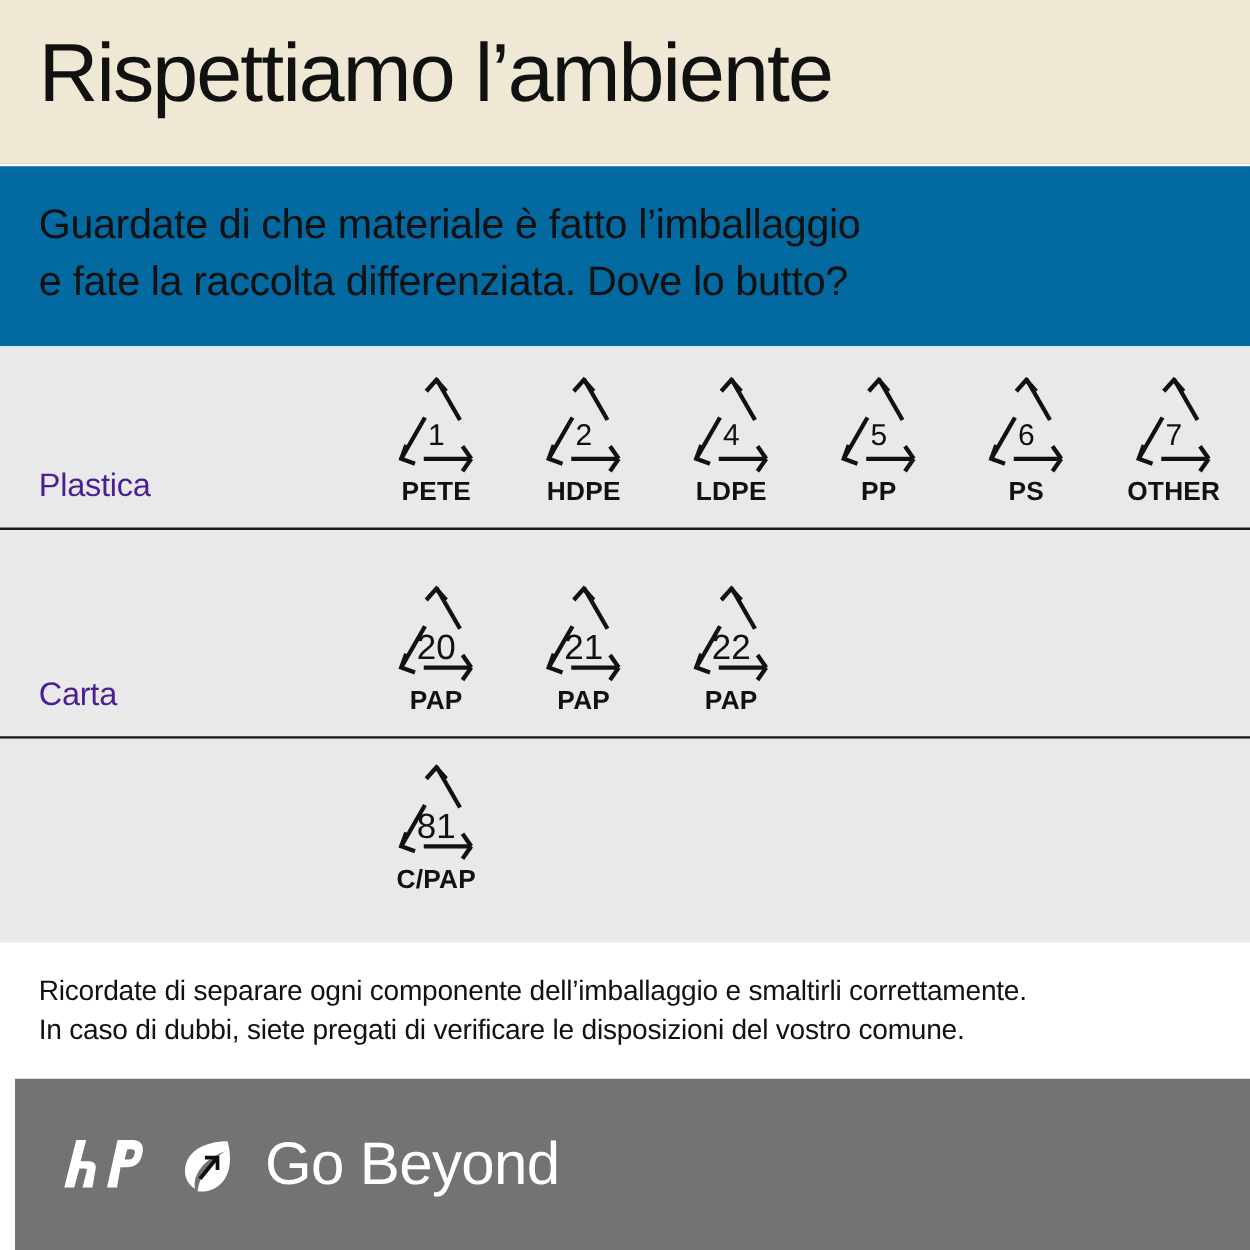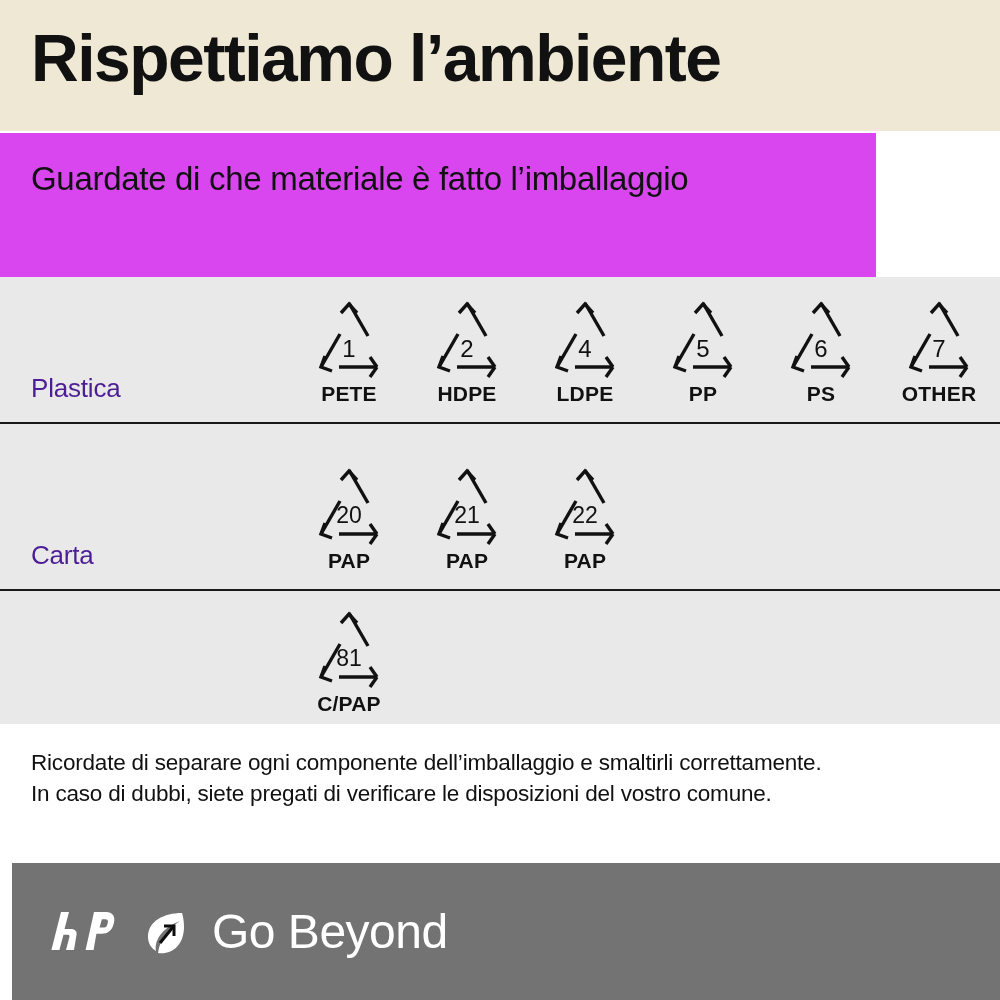--- a/index.html
+++ b/index.html
@@ -19,33 +19,33 @@
   .band-title {
     position: absolute;
     left: 0; top: 0;
     width: 1000px; height: 131px;
     background: #efe8d4;
   }
   .band-title .title {
     position: absolute;
     left: 31px; top: 22px;
     font-size: 66px;
-    font-weight: 700;
+    font-weight: 400;
     letter-spacing: -1.5px;
     color: #111111;
     line-height: 1.1;
     white-space: nowrap;
   }
 
   
   .band-sub {
     position: absolute;
     left: 0; top: 131px;
-    width: 876px; height: 146px;
-    background: #d946ef;
+    width: 1000px; height: 146px;
+    background: #0369a1;
     border-top: 2px solid #ffffff;
   }
   .band-sub .sub-line {
     position: absolute;
     left: 31px;
     font-size: 33px;
     font-weight: 400;
     color: #111111;
     letter-spacing: -0.3px;
     white-space: nowrap;
@@ -112,26 +112,26 @@
   .symbol .code {
     margin-top: 3px;
     font-size: 21px;
     font-weight: 700;
     color: #111111;
     letter-spacing: 0.2px;
     white-space: nowrap;
   }
 
   
-  .symbol.wide .num { font-size: 23px; }
+  .symbol.wide .num { font-size: 28px; }
 
   
   .note {
     position: absolute;
-    left: 0; top: 724px;
+    left: 0; top: 754px;
     width: 1000px; height: 88px;
     background: #ffffff;
   }
   .note .nline {
     position: absolute;
     left: 31px;
     font-size: 22.5px;
     color: #111111;
     letter-spacing: -0.2px;
     white-space: nowrap;
@@ -169,20 +169,21 @@
 <body>
 
 <div class="page">
 
   <div class="band-title">
     <div class="title">Rispettiamo l’ambiente</div>
   </div>
 
   <div class="band-sub">
     <div class="sub-line l1">Guardate di che materiale è fatto l’imballaggio</div>
+    <div class="sub-line l2">e fate la raccolta differenziata.  Dove lo butto?</div>
   </div>
 
   <div class="rows">
 
     <div class="row r-plastica">
       <div class="row-label">Plastica</div>
       <div class="symbols">
 
         <div class="symbol">
           <div class="tri">

